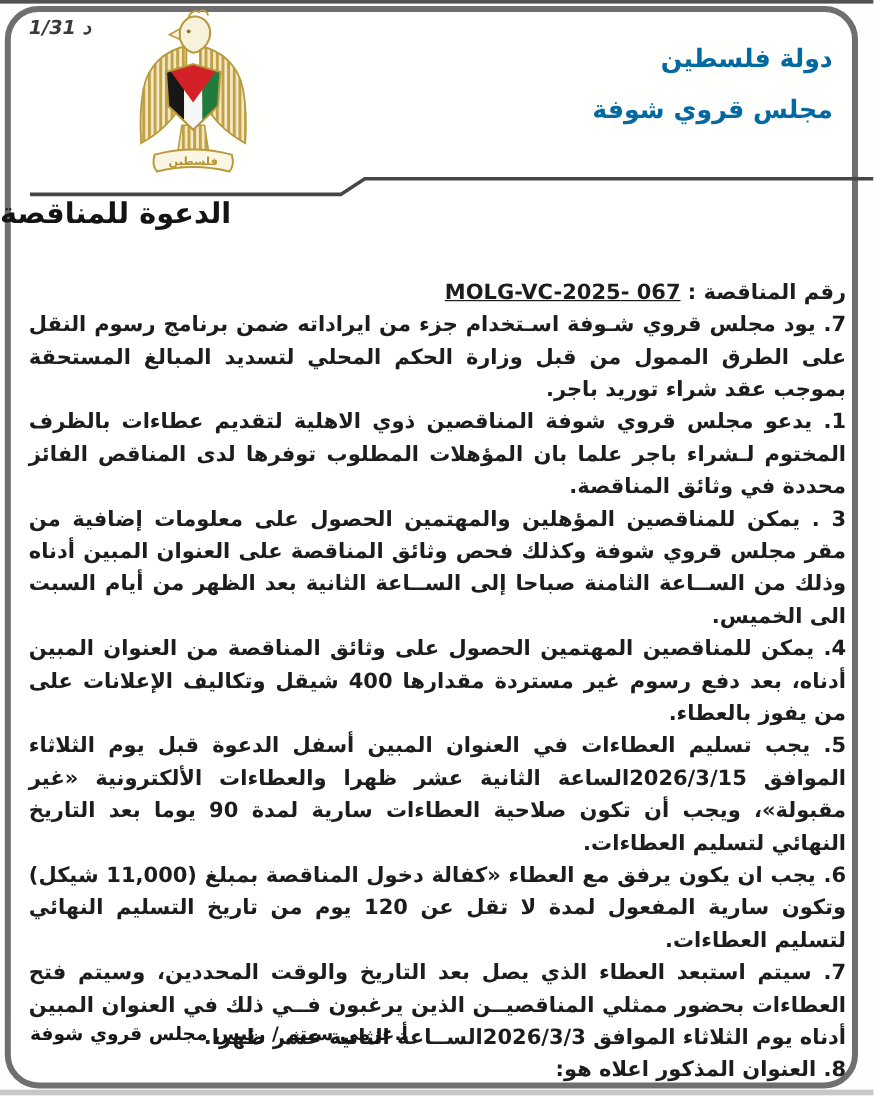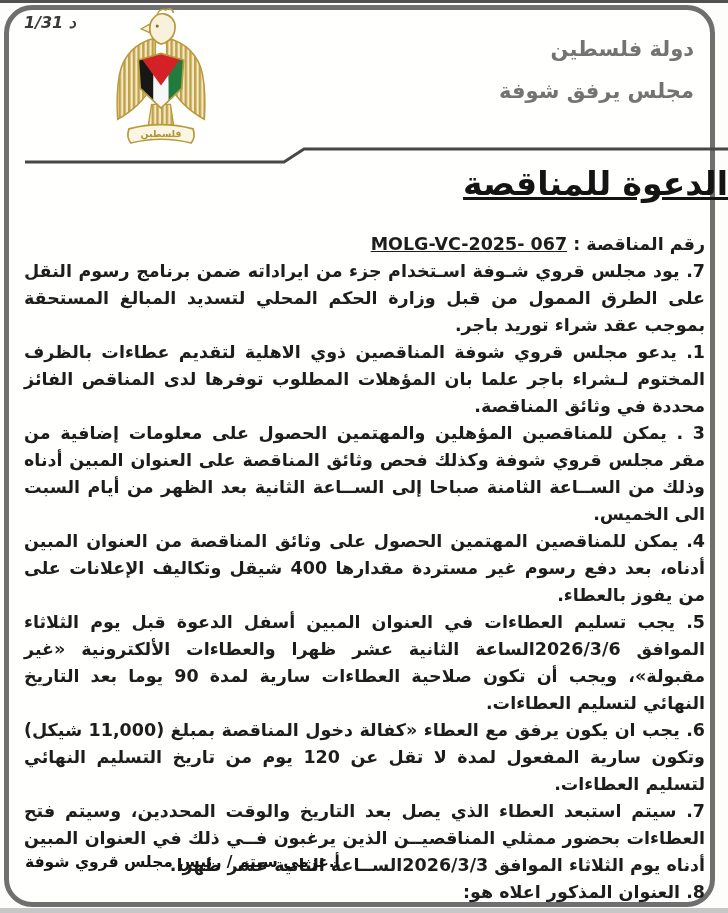--- a/index.html
+++ b/index.html
@@ -31,30 +31,30 @@
     font-size:16px; font-weight:700; color:#3a3a3a;
     letter-spacing:1px;
     font-style:italic;
   }
   .emblem {
     position:absolute; top:6px; left:95px; width:132px; height:142px;
   }
   .header-right {
     position:absolute; top:28px; right:34px;
     direction:rtl; text-align:right;
-    font-size:21px; font-weight:700; color:#737373;
+    font-size:21px; font-weight:700; color:#0369a1;
     line-height:42px;
   }
   .divider-svg {
     position:absolute; top:142px; left:0; width:728px; height:26px;
   }
   .doc-title {
     position:absolute; top:164px; left:0; width:728px;
-    text-align:right; direction:rtl;
-    font-size:33px; font-weight:700; color:#141414;text-decoration:underline;
+    text-align:left; direction:rtl;
+    font-size:24px; font-weight:700; color:#141414;
   }
   .content {
     position:absolute; top:231px; left:24px; right:23px;
     direction:rtl;
     font-size:17.5px; font-weight:700;
     line-height:27px; color:#1d1d1d;
   }
   .content p { margin:0; }
   .meta-line { text-align:right; }
   .item { text-align:justify; }
@@ -102,36 +102,36 @@
     <path d="M44 48 L96 48 L70 84 Z" fill="#d42127"></path>
   </g>
   <path d="M70 50 L94 57 L92 87 L70 108 L48 87 L46 57 Z" fill="none" stroke="#b89a3c" stroke-width="1.8"></path>
 
   <path d="M36 130 Q70 121 104 130 Q107 139 102 145 Q70 137 38 145 Q33 139 36 130 Z" fill="#fbf6e4" stroke="#b89a3c" stroke-width="1.8"></path>
   <text x="70" y="139" text-anchor="middle" font-size="10" font-weight="bold" fill="#b3922f">فلسطين</text>
 </svg>
 
 <div class="header-right">
   <div>دولة فلسطين</div>
-  <div>مجلس يرفق شوفة</div>
+  <div>مجلس قروي شوفة</div>
 </div>
 
 <svg class="divider-svg" viewBox="0 0 728 26" aria-hidden="true">
   <path d="M25 20 L284 20 L304 7 L728 7" fill="none" stroke="#474747" stroke-width="3"></path>
 </svg>
 
 <div class="doc-title">الدعوة للمناقصة</div>
 
 <div class="content">
   <p class="meta-line"><span>رقم المناقصة : </span><span class="ltr-run">MOLG-VC-2025- 067</span></p>
   <p class="item">7. يود مجلس قروي شـوفة اسـتخدام جزء من ايراداته ضمن برنامج رسوم النقل على الطرق الممول من قبل وزارة الحكم المحلي لتسديد المبالغ المستحقة بموجب عقد شراء توريد باجر.</p>
   <p class="item">1. يدعو مجلس قروي شوفة المناقصين ذوي الاهلية لتقديم عطاءات بالظرف المختوم لـشراء باجر علما بان المؤهلات المطلوب توفرها لدى المناقص الفائز محددة في وثائق المناقصة.</p>
   <p class="item">3 . يمكن للمناقصين المؤهلين والمهتمين الحصول على معلومات إضافية من مقر مجلس قروي شوفة وكذلك فحص وثائق المناقصة على العنوان المبين أدناه وذلك من الســاعة الثامنة صباحا إلى الســاعة الثانية بعد الظهر من أيام السبت الى الخميس.</p>
   <p class="item">4. يمكن للمناقصين المهتمين الحصول على وثائق المناقصة من العنوان المبين أدناه، بعد دفع رسوم غير مستردة مقدارها 400 شيقل وتكاليف الإعلانات على من يفوز بالعطاء.</p>
-  <p class="item">5. يجب تسليم العطاءات في العنوان المبين أسفل الدعوة قبل يوم الثلاثاء الموافق 2026/3/6الساعة الثانية عشر ظهرا والعطاءات الألكترونية «غير مقبولة»، ويجب أن تكون صلاحية العطاءات سارية لمدة 90 يوما بعد التاريخ النهائي لتسليم العطاءات.</p>
+  <p class="item">5. يجب تسليم العطاءات في العنوان المبين أسفل الدعوة قبل يوم الثلاثاء الموافق 2026/3/15الساعة الثانية عشر ظهرا والعطاءات الألكترونية «غير مقبولة»، ويجب أن تكون صلاحية العطاءات سارية لمدة 90 يوما بعد التاريخ النهائي لتسليم العطاءات.</p>
   <p class="item">6. يجب ان يكون يرفق مع العطاء «كفالة دخول المناقصة بمبلغ (11,000 شيكل) وتكون سارية المفعول لمدة لا تقل عن 120 يوم من تاريخ التسليم النهائي لتسليم العطاءات.</p>
   <p class="item">7. سيتم استبعد العطاء الذي يصل بعد التاريخ والوقت المحددين، وسيتم فتح العطاءات بحضور ممثلي المناقصيــن الذين يرغبون فــي ذلك في العنوان المبين أدناه يوم الثلاثاء الموافق 2026/3/3الســاعة الثانية عشر ظهرا.</p>
   <p class="item">8. العنوان المذكور اعلاه هو:</p>
 
 </div>
 
 <div class="signature">أ.عزمي سيتم / رئيس مجلس قروي شوفة</div>
 
 <div class="bottom-strip"></div>
 

